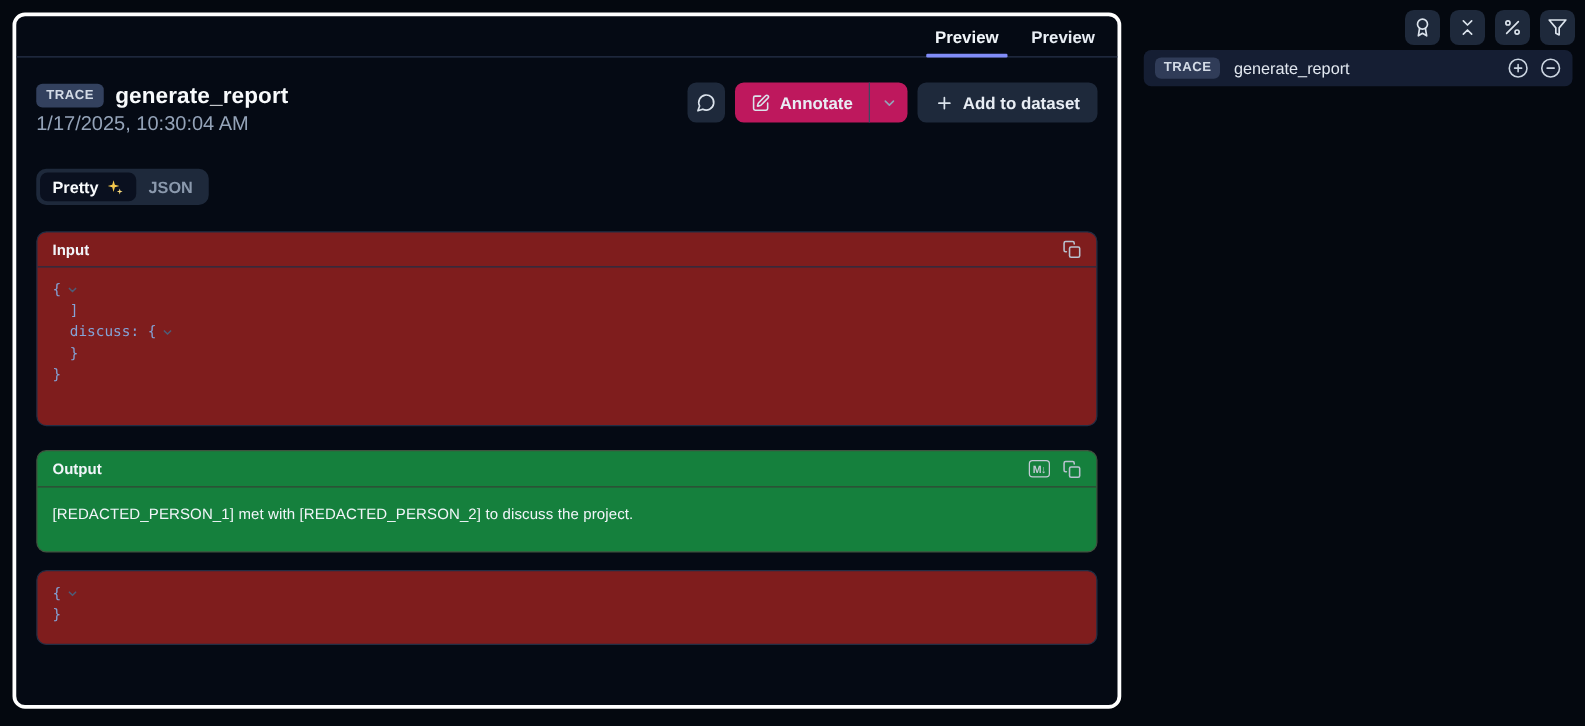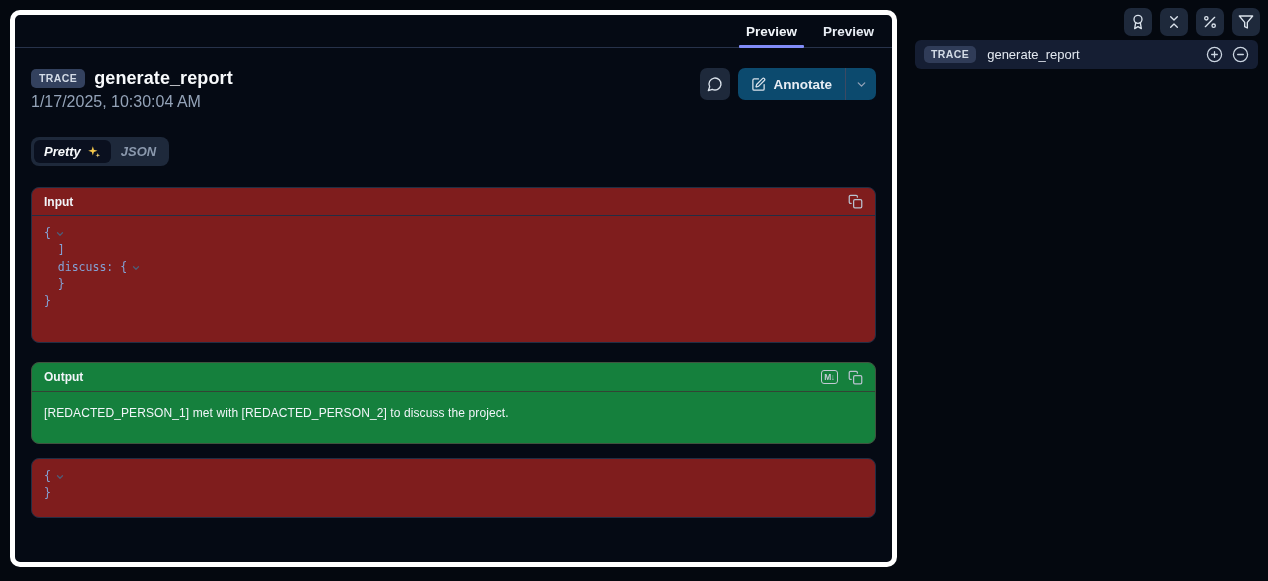--- a/index.html
+++ b/index.html
@@ -10,21 +10,21 @@
     color:#e2e8f0;
     position:relative;
     overflow:hidden;
   }
   svg { display:block; }
 
   
   .main-panel {
     position:absolute; left:10px; top:10px;
     width:887px; height:557px;
-    border:5px solid #ffffff;
+    border:3px solid #ffffff;
     border-radius:10px;
     background:#050a14;
     display:flex; flex-direction:column;
   }
   .tabbar {
     height:33px; flex:0 0 33px;
     border-bottom:1px solid #27324a;
     display:flex; justify-content:flex-end; align-items:stretch;
     padding-right:18px; gap:26px;
   }
@@ -48,21 +48,21 @@
   }
   .trace-title { font-size:18px; font-weight:700; color:#f8fafc; letter-spacing:.1px; }
   .timestamp { margin-top:4px; font-size:16px; color:#94a3b8; }
 
   .actions { display:flex; gap:8px; align-items:center; }
   .icon-btn {
     width:30px; height:32px; background:#1e293b; border:none; border-radius:7px;
     display:flex; align-items:center; justify-content:center; cursor:pointer;
   }
   .split-btn {
-    height:32px; background:#0c4a6e; border-radius:7px;
+    height:32px; background:#be185d; border-radius:7px;
     display:flex; align-items:stretch; cursor:pointer;
   }
   .split-main {
     display:flex; align-items:center; gap:8px; padding:0 13px;
     font-size:13.5px; font-weight:700; color:#e8edf4;
   }
   .split-divider { width:1px; background:#3b4burl; background:#3d4a63; margin:0; }
   .split-caret { width:30px; display:flex; align-items:center; justify-content:center; }
   .solid-btn {
     height:32px; background:#1e293b; border:none; border-radius:7px;
@@ -71,21 +71,21 @@
   }
 
   
   .view-toggle {
     margin-top:26px; display:inline-flex; align-items:center;
     background:#1e293b; border-radius:8px; padding:3px; height:29px;
   }
   .toggle-opt {
     display:flex; align-items:center; gap:6px; height:23px;
     padding:0 10px; border-radius:6px;
-    font-size:13px; font-weight:700; cursor:pointer;font-style:italic;
+    font-size:13px; font-weight:700; cursor:pointer;
   }
   .toggle-opt.selected { background:#0a101f; color:#f8fafc; }
   .toggle-opt.unselected { color:#8b99ad; }
 
   
   .card {
     border:1px solid #222e44; border-radius:8px; margin-top:21px;
     background:#7f1d1d; overflow:hidden;
   }
   .card-header {
@@ -179,20 +179,28 @@
           <div class="split-divider"></div>
           <div class="split-caret">
             <span>
               <svg width="13" height="13" viewBox="0 0 24 24" fill="none" stroke="#94a3b8" stroke-width="2.4" stroke-linecap="round" stroke-linejoin="round">
                   <path d="m6 9 6 6 6-6"></path>
                 </svg>
             </span>
           </div>
         </div>
 
+        <button class="solid-btn">
+          <span>
+            <svg width="15" height="15" viewBox="0 0 24 24" fill="none" stroke="#dbe3ec" stroke-width="2.2" stroke-linecap="round">
+                <path d="M5 12h14M12 5v14"></path>
+              </svg>
+          </span>
+          <span>Add to dataset</span>
+        </button>
       </div>
     </div>
 
     <div class="view-toggle">
       <div class="toggle-opt selected">
         <span>Pretty</span>
         <span>
           <svg width="14" height="14" viewBox="0 0 24 24" fill="#f5c84c">
               <path d="M10 2 11.8 8.2 18 10 11.8 11.8 10 18 8.2 11.8 2 10 8.2 8.2Z"></path>
               <path d="M18.5 13.5 19.4 16.6 22.5 17.5 19.4 18.4 18.5 21.5 17.6 18.4 14.5 17.5 17.6 16.6Z" fill="#f7d97c"></path>

